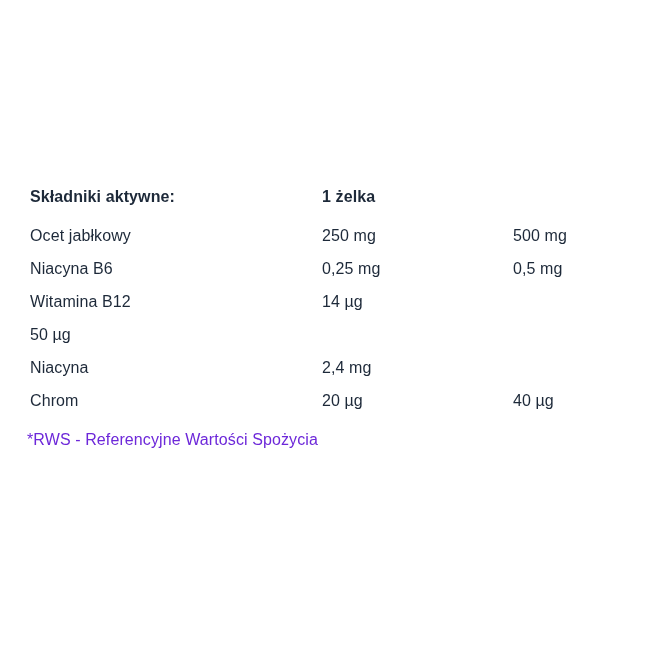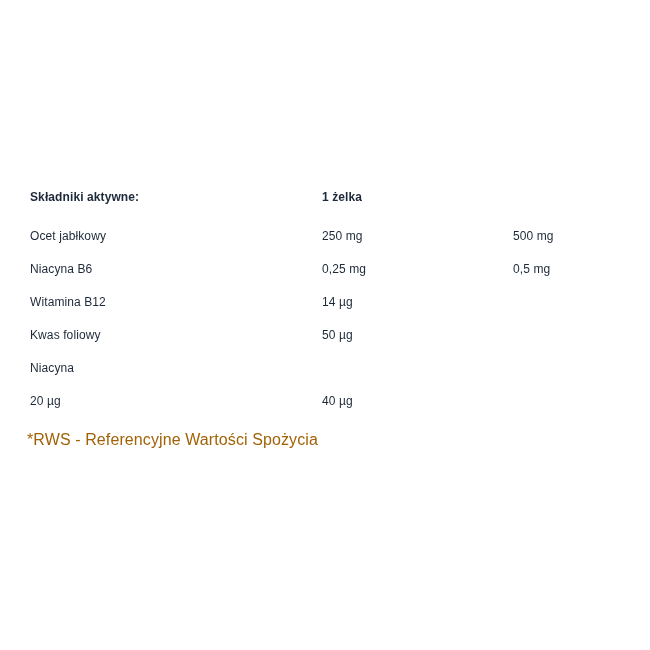--- a/index.html
+++ b/index.html
@@ -20,41 +20,41 @@
     position: absolute;
     left: 30px;
     top: 180px;
     width: 595px;
   }
   .row {
     display: grid;
     grid-template-columns: 292px 191px 1fr;
     height: 33px;
     align-items: center;
-    font-size: 12px;
+    font-size: 16px;
     font-weight: 400;
     letter-spacing: 0.1px;
   }
   .row.header {
     font-weight: 700;
     margin-bottom: 6px;
   }
   .cell {
     white-space: nowrap;
   }
   .footnote {
     display: flex;
     align-items: center;
     height: 33px;
     margin-top: 6px;
     margin-left: -3px;
     font-size: 16px;
     font-weight: 400;
     letter-spacing: 0.1px;
-    color: #a16207;
+    color: #6d28d9;
   }
 </style>
 </head>
 <body>
 
 <div class="sheet">
   <div class="facts-table">
 
     <div class="row header">
       <div class="cell">Składniki aktywne:</div>
@@ -72,29 +72,30 @@
       <div class="cell">0,25 mg</div>
       <div class="cell">0,5 mg</div>
     </div>
 
     <div class="row">
       <div class="cell">Witamina B12</div>
       <div class="cell">14 µg</div>
     </div>
 
     <div class="row">
-      <div class="cell">Kwas foliowy</div>
       <div class="cell">50 µg</div>
     </div>
 
     <div class="row">
       <div class="cell">Niacyna</div>
+      <div class="cell">2,4 mg</div>
     </div>
 
     <div class="row">
+      <div class="cell">Chrom</div>
       <div class="cell">20 µg</div>
       <div class="cell">40 µg</div>
     </div>
 
     <div class="footnote">*RWS - Referencyjne Wartości Spożycia</div>
 
   </div>
 </div>
 
 </body></html>

